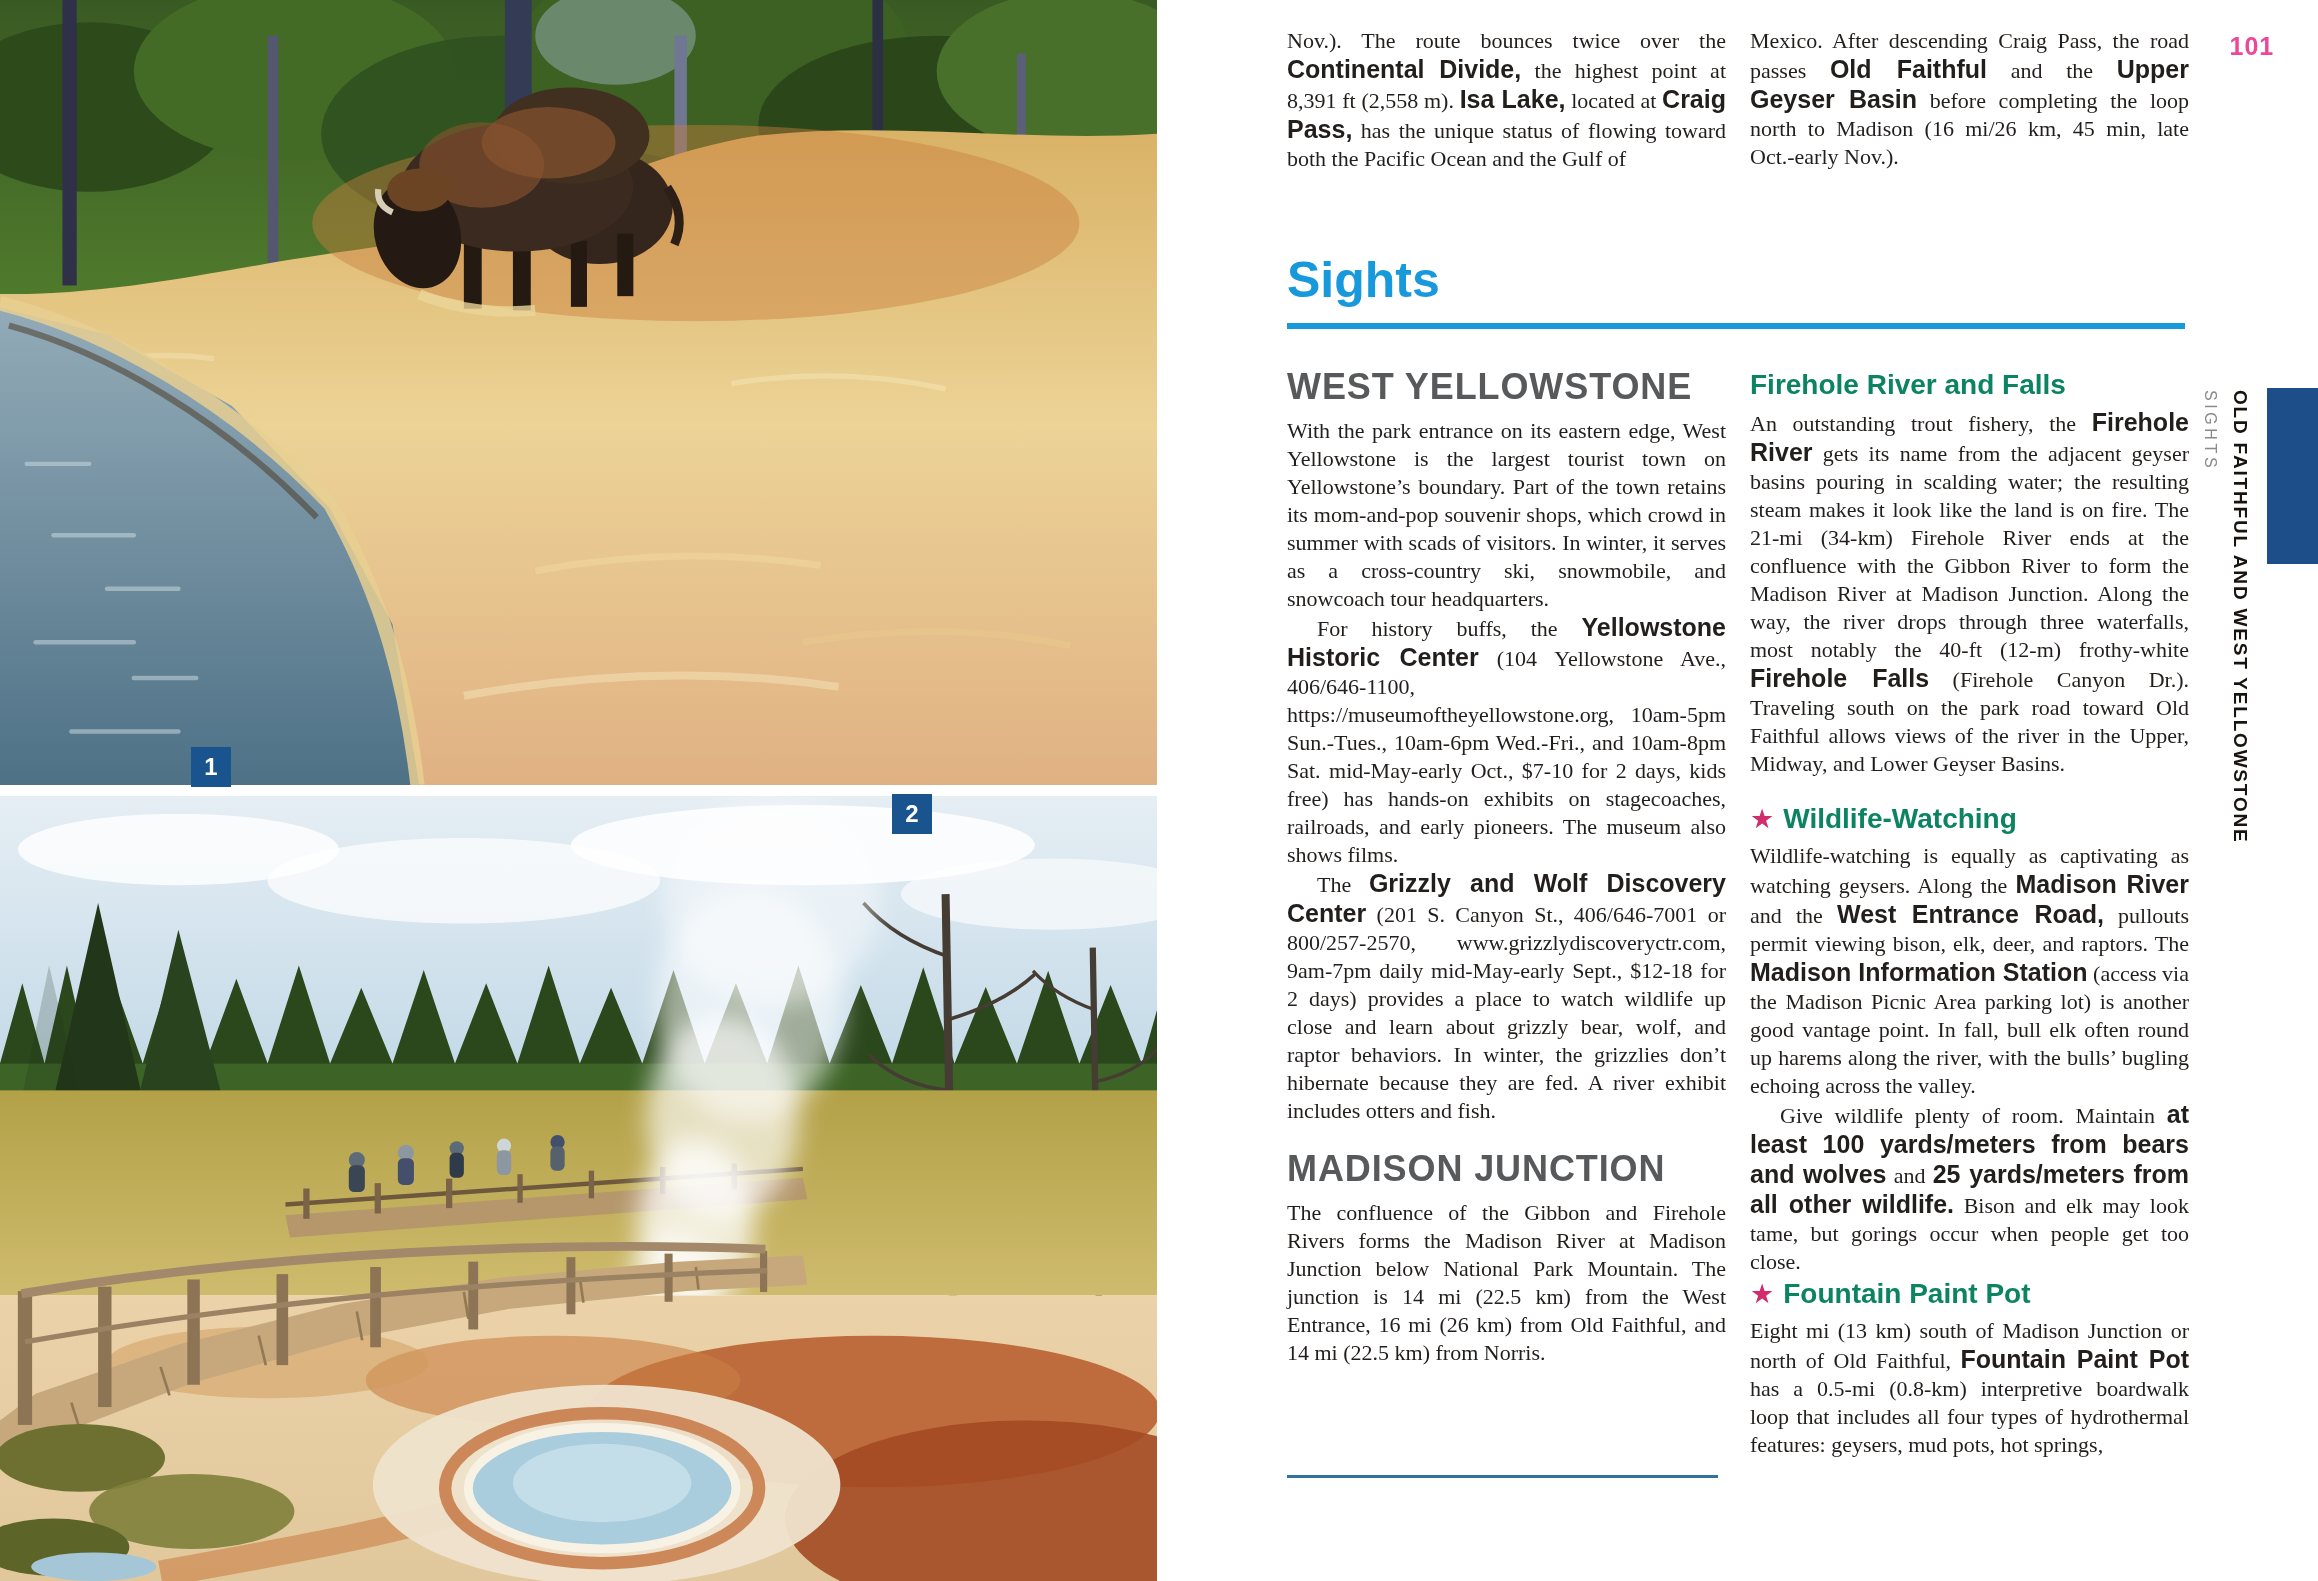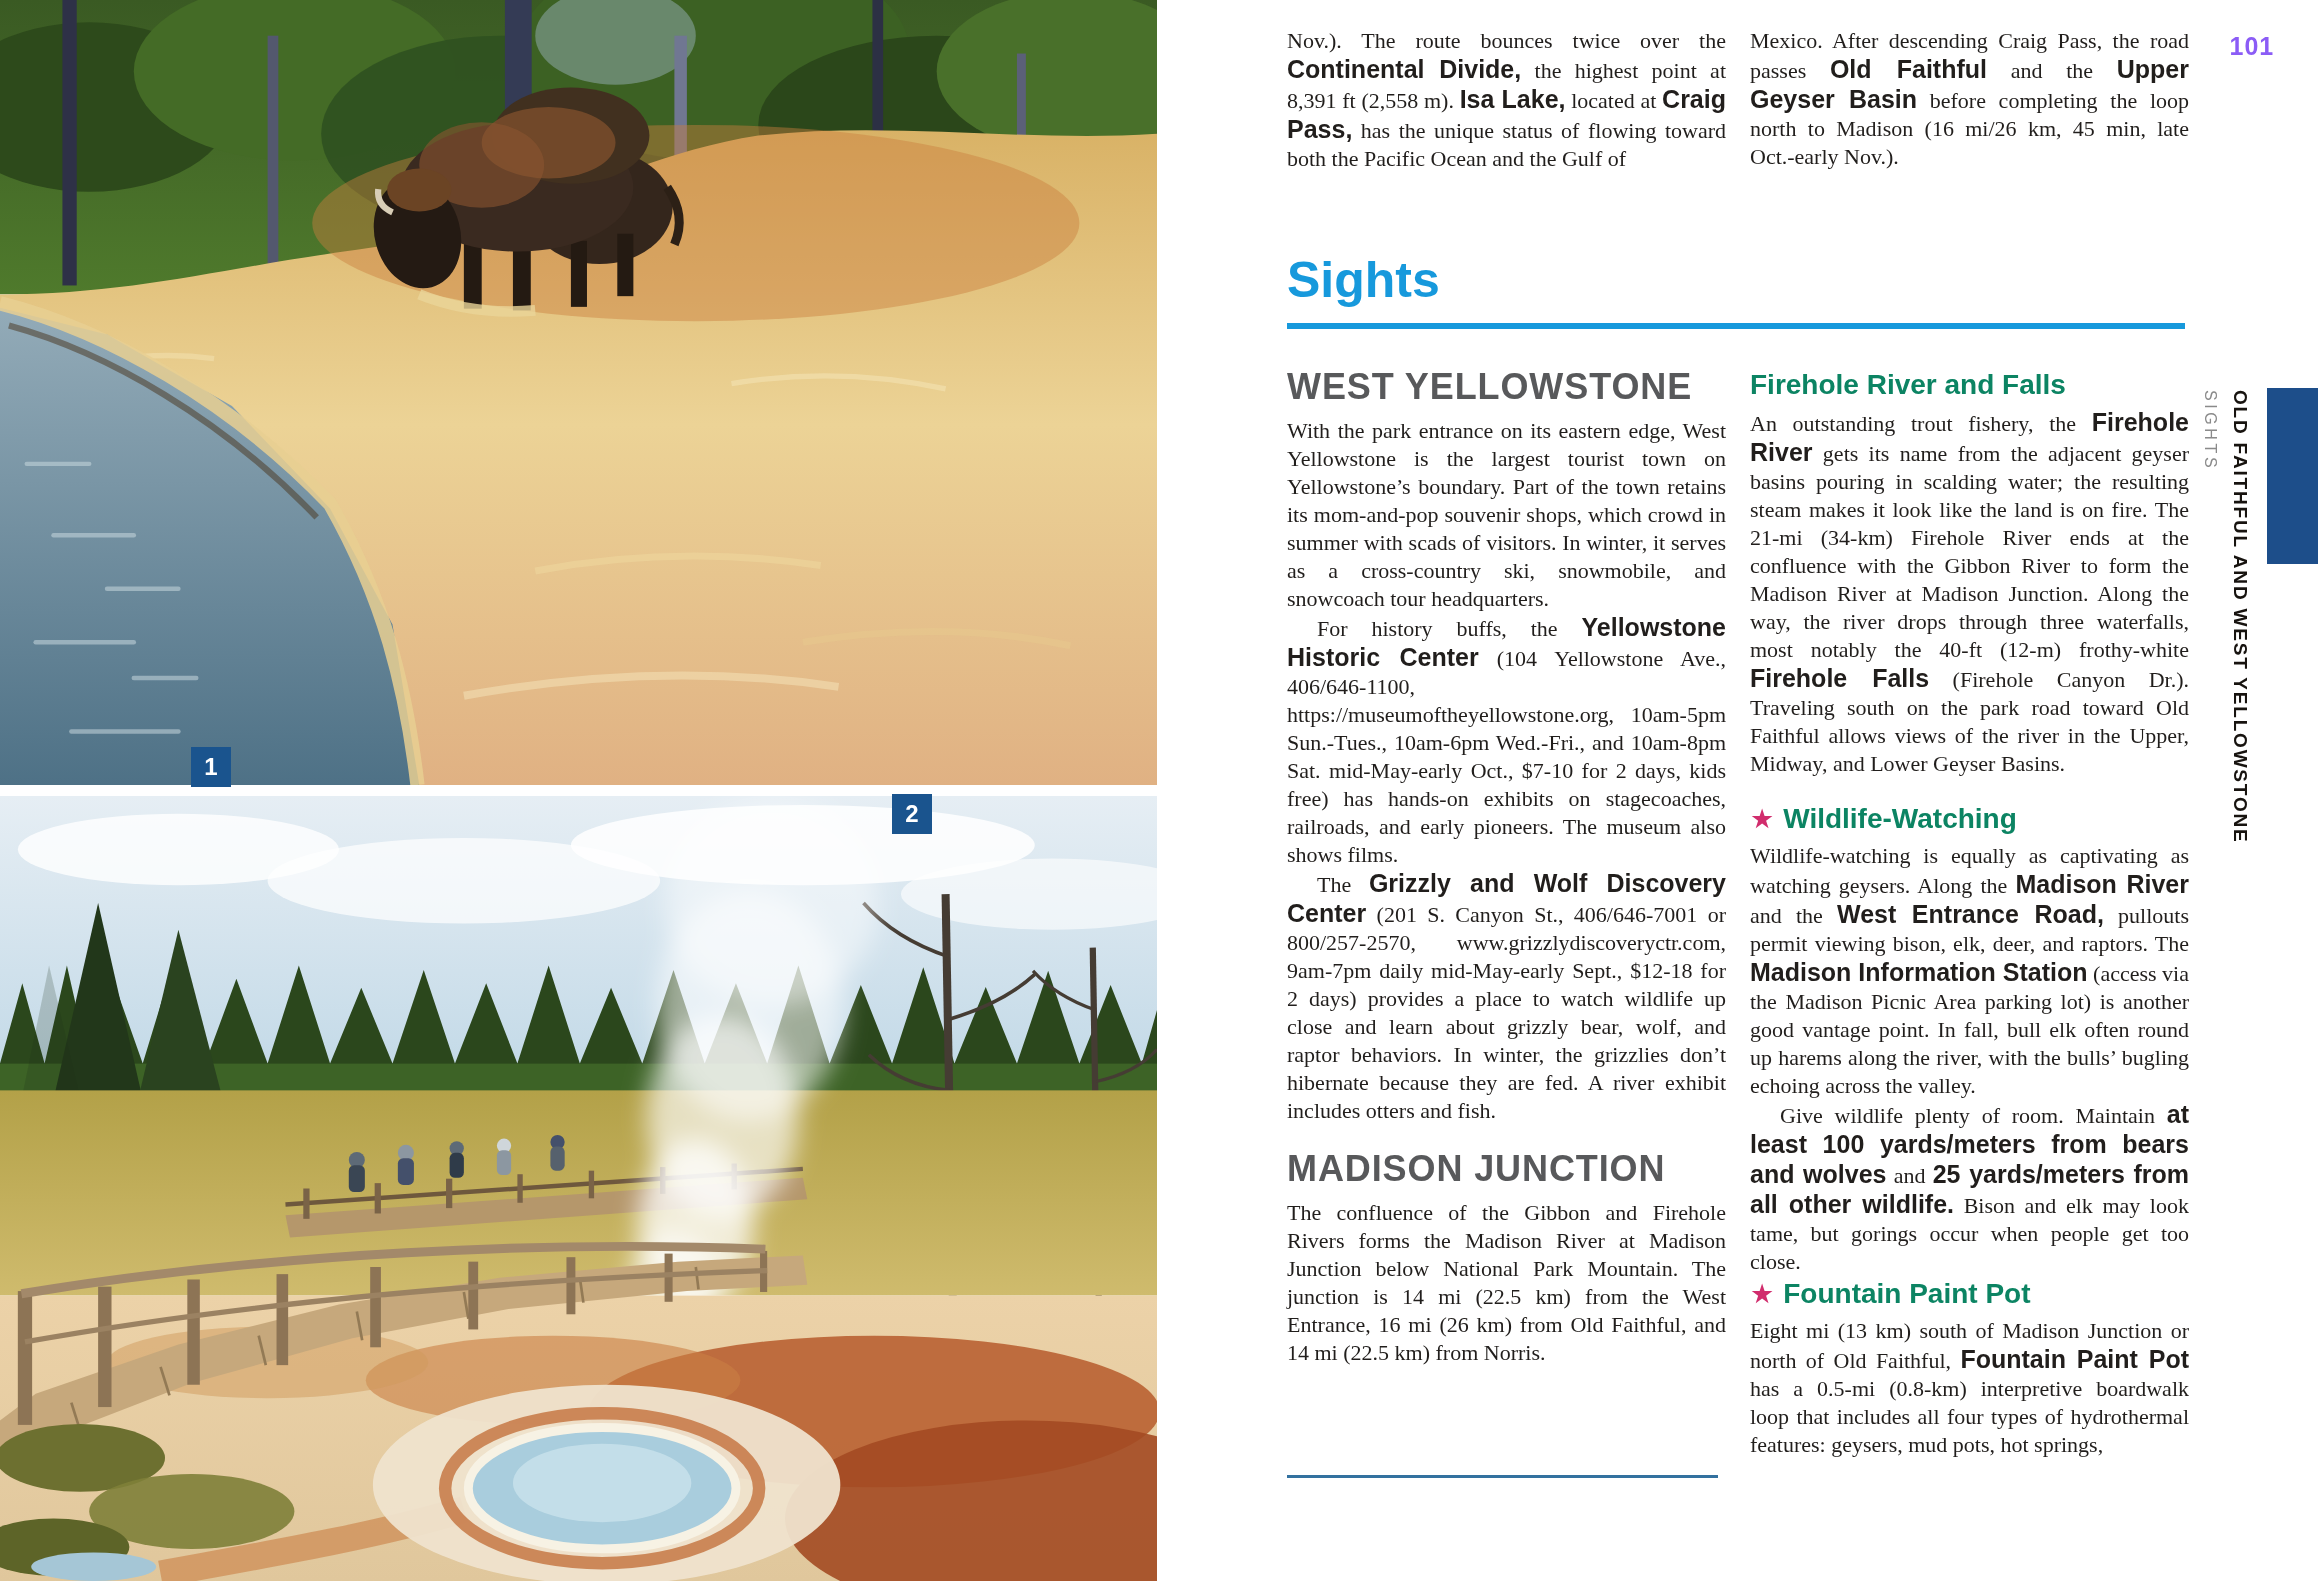--- a/index.html
+++ b/index.html
@@ -22,21 +22,21 @@
   h2.sec.mt{margin-top:23px;}
   h3.sub{font:700 28px "Liberation Sans",sans-serif;color:#0c8463;margin:0 0 7.1px 0;}
   h3.sub.mt{margin-top:25px;}
   h3.sub.tight{margin:1.8px 0 7.1px 0;}
   .star{color:#d12d6d;font-family:"DejaVu Sans",sans-serif;font-size:27px;margin-right:9px;}
   .cap-rule{position:absolute;left:1287px;top:1475px;width:431px;height:2.7px;background:#33719f;}
   .caption{position:absolute;left:1287px;top:1491px;width:439px;
            font:400 21px "Liberation Sans",sans-serif;color:#27241f;line-height:27px;}
   .capnum{color:#1f6cb0;font-weight:700;}
   .pagenum{position:absolute;left:2203px;top:32px;width:71px;text-align:right;
-           font:700 25px "Liberation Sans",sans-serif;color:#8b5cf6;letter-spacing:0.9px;}
+           font:700 25px "Liberation Sans",sans-serif;color:#ec4899;letter-spacing:0.9px;}
   .vchapter{position:absolute;left:2229px;top:390px;writing-mode:vertical-rl;
             font:700 19px "Liberation Sans",sans-serif;color:#17130f;letter-spacing:1.8px;white-space:nowrap;}
   .vsection{position:absolute;left:2201px;top:390px;writing-mode:vertical-rl;
             font:400 16px "Liberation Sans",sans-serif;color:#8a8a8a;letter-spacing:3.6px;}
   .tab{position:absolute;left:2267px;top:388px;width:52px;height:176px;background:#1d4e8a;}
 </style>
 </head>
 <body>
 
 <div class="page">

